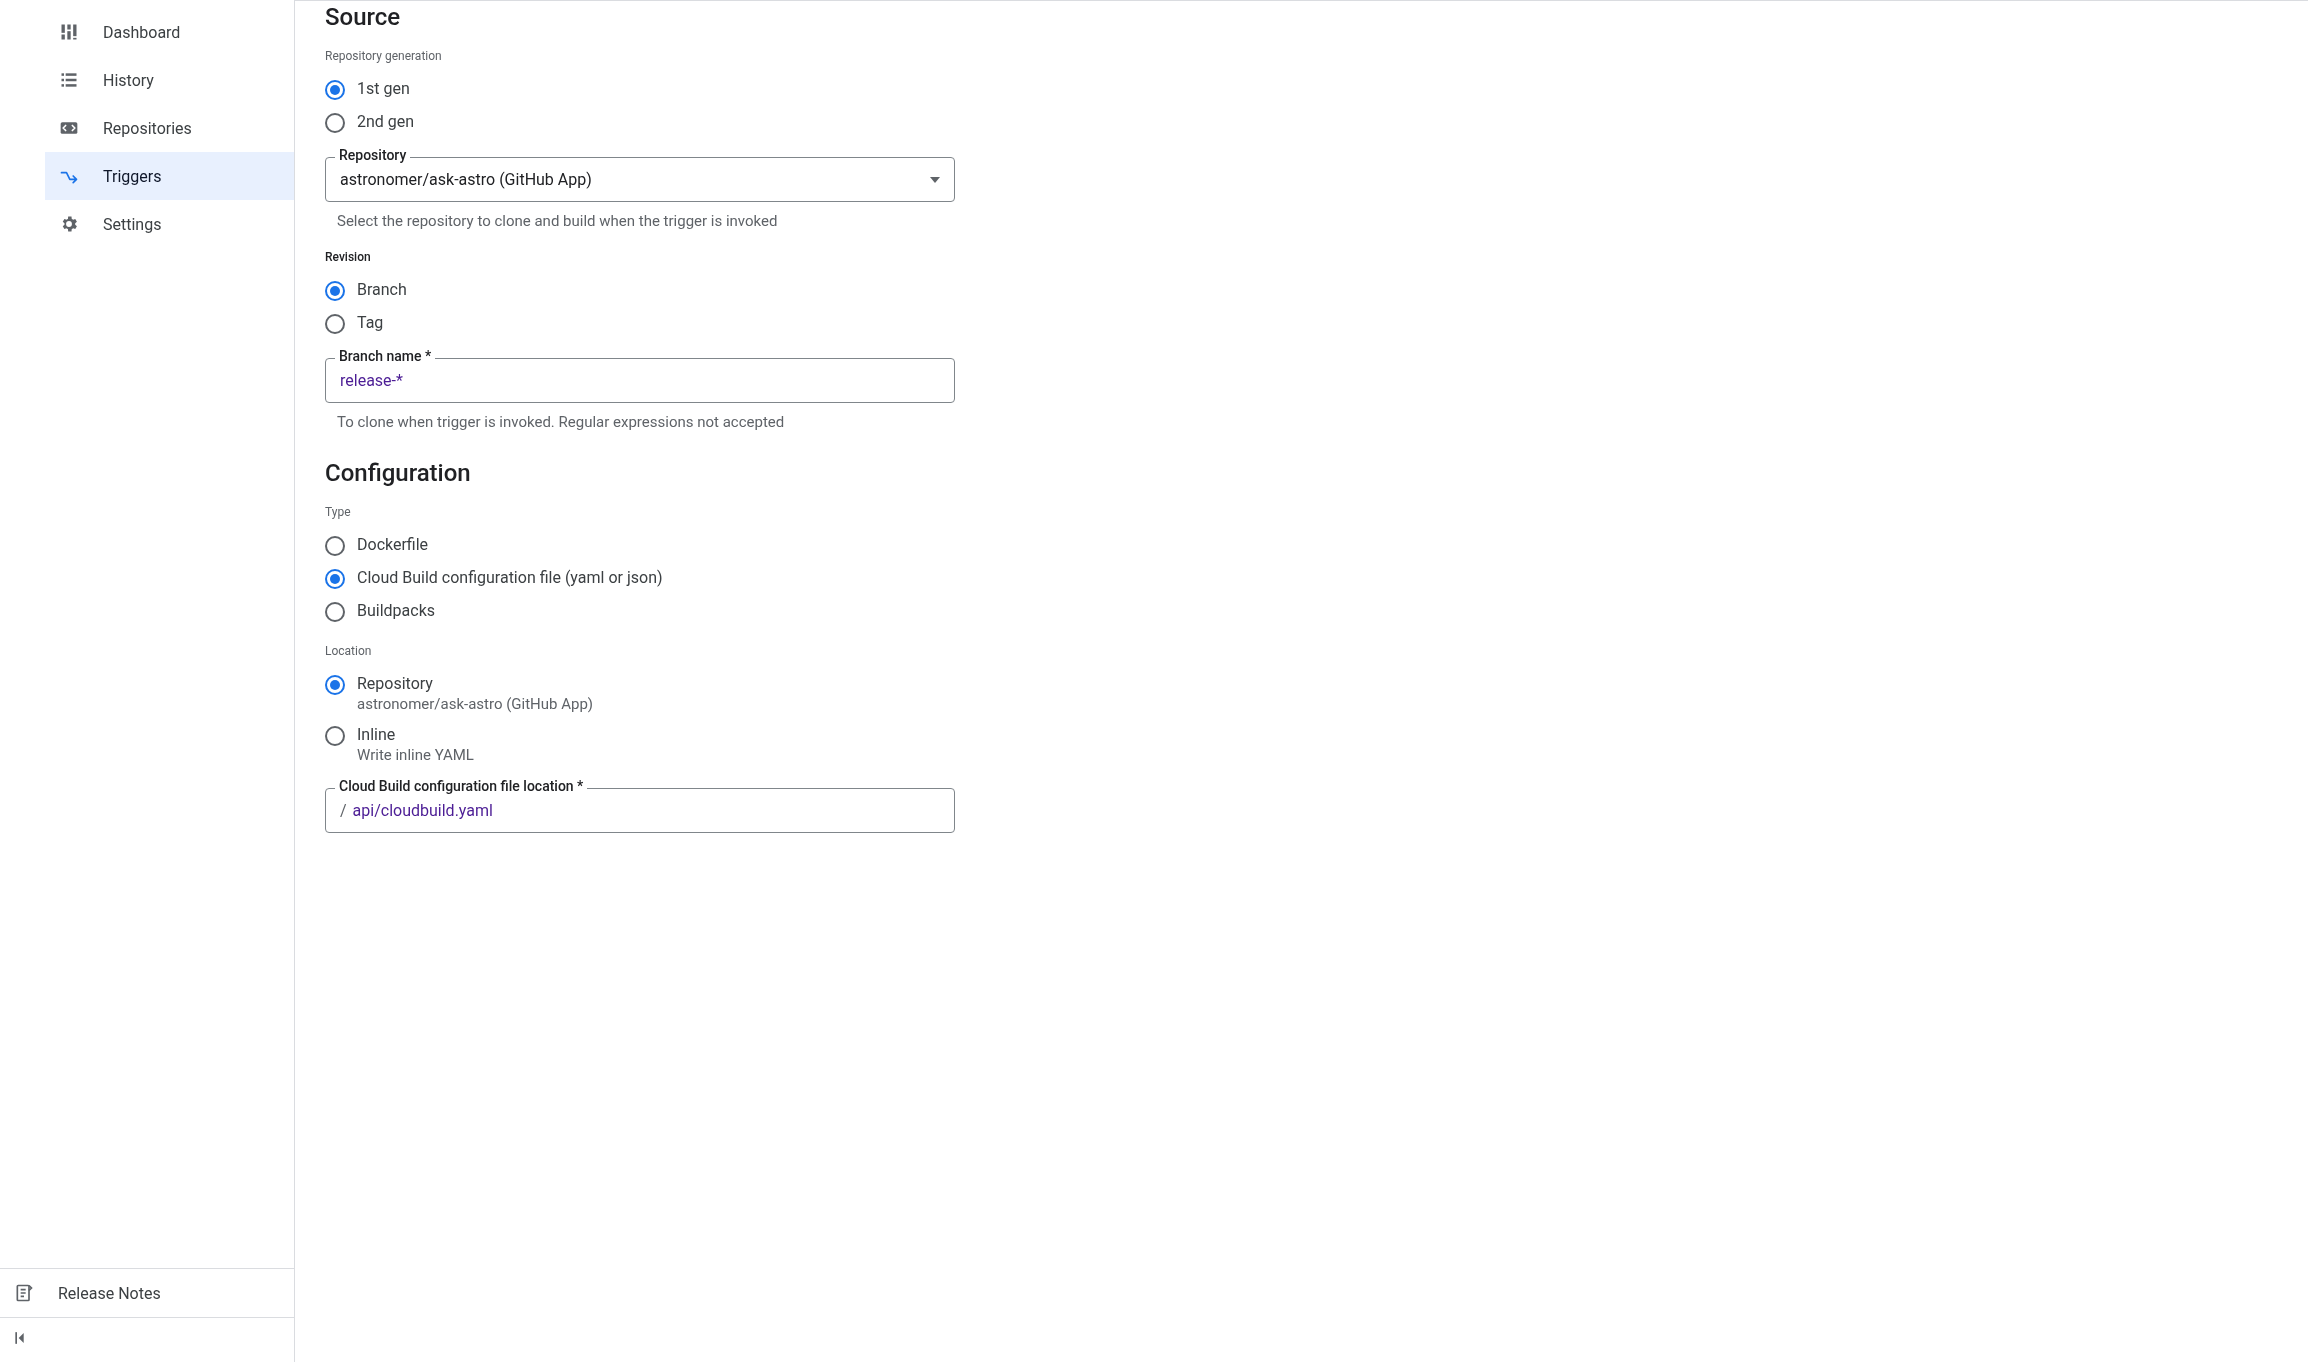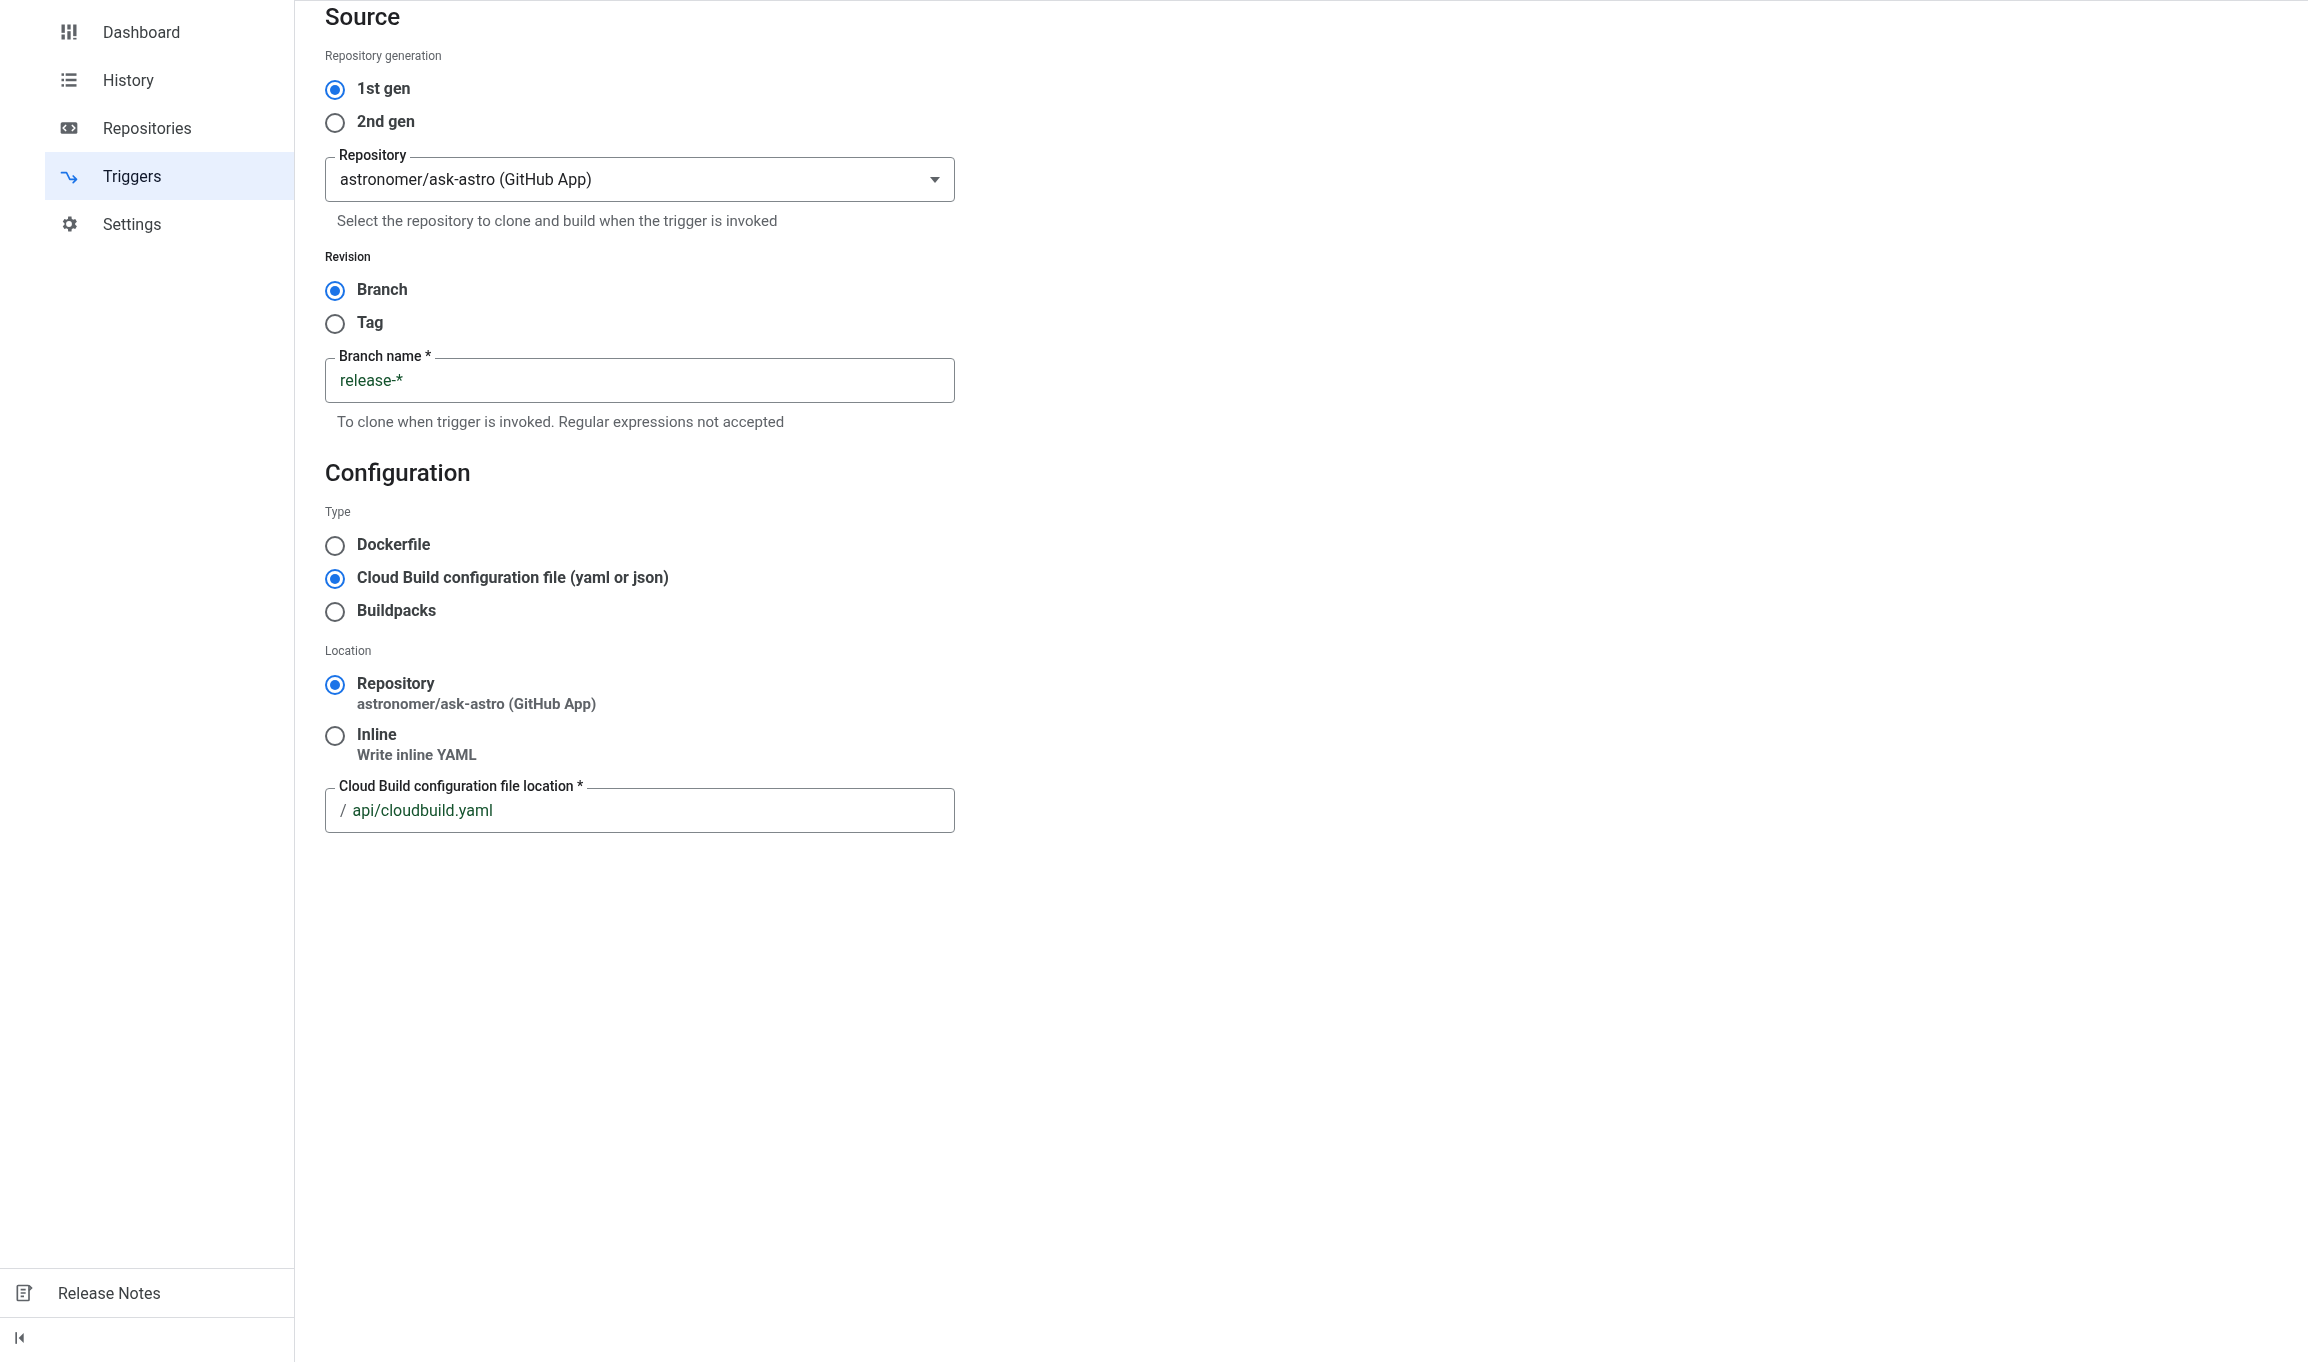--- a/index.html
+++ b/index.html
@@ -80,21 +80,21 @@
       color: #5f6368;
       margin-bottom: 10px;
     }
     .section-subheading {
       font-size: 12px;
       font-weight: 500;
       color: #202124;
       margin-top: 20px;
       margin-bottom: 10px;
     }
-    .radio-group { margin-bottom: 6px; font-weight: bold; }
+    .radio-group { margin-bottom: 6px; }
     .radio-row {
       display: flex;
       align-items: flex-start;
       padding: 6px 0;
       cursor: pointer;
     }
     .radio-circle {
       width: 20px;
       height: 20px;
       border: 2px solid #5f6368;
@@ -148,21 +148,21 @@
       background: #fff;
       display: flex;
       align-items: center;
       justify-content: space-between;
     }
     .outlined-field .field-box input {
       border: none;
       outline: none;
       font-size: 16px;
       width: 100%;
-      color: #14532d;
+      color: #4c1d95;
       font-family: inherit;
       background: transparent;
     }
     .helper-text {
       font-size: 15px;
       color: #5f6368;
       margin-top: 10px;
       margin-left: 12px;
       width: 630px;
     }

